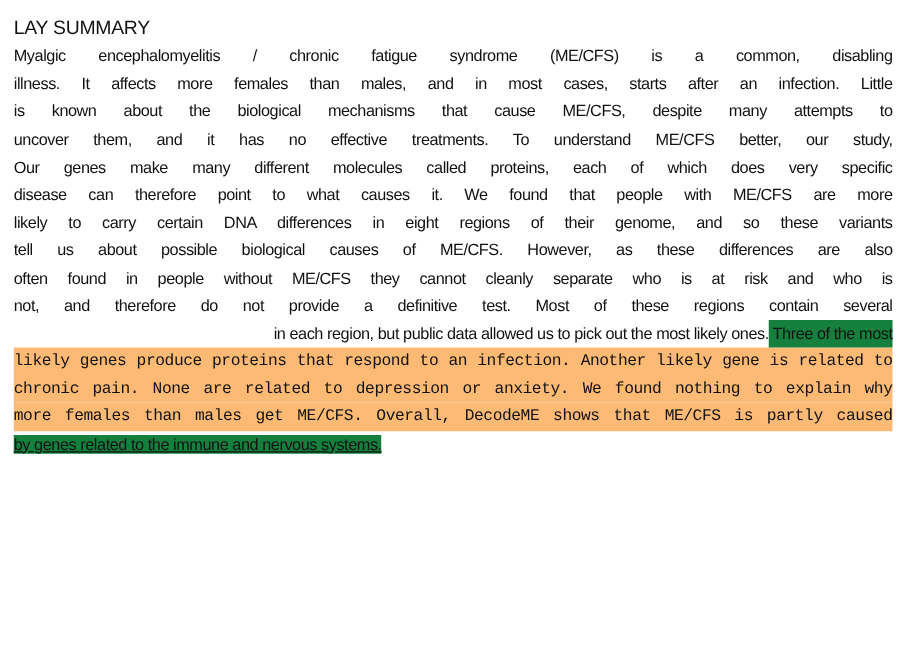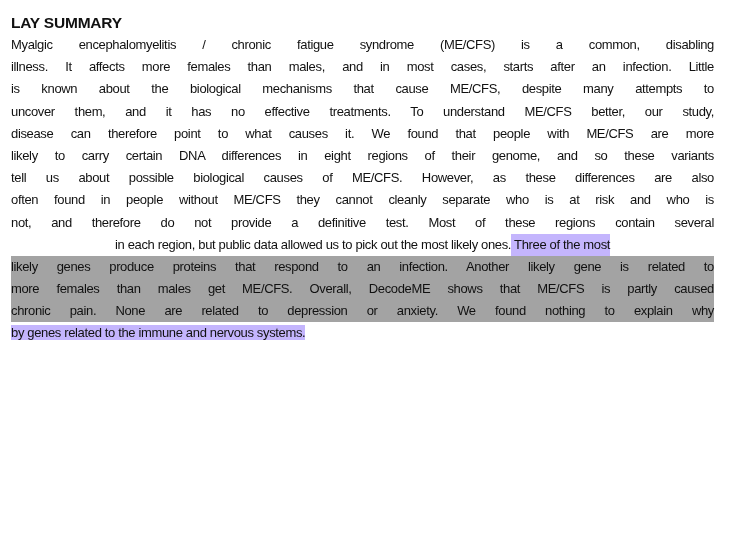--- a/index.html
+++ b/index.html
@@ -1,47 +1,48 @@
 <!DOCTYPE html>
 <html><head>
 <meta charset="utf-8">
 <style>
   html, body { margin:0; padding:0; background:#ffffff; }
   body { width:730px; height:536px; overflow:hidden; position:relative;
          font-family:"Liberation Sans", sans-serif; color:#111; }
   .doc { position:absolute; left:11px; top:12px; width:703px; }
-  .title { font-weight:bold; font-size:15.5px; height:22px; line-height:22px;
+  .title { font-weight:normal; font-size:15.5px; height:22px; line-height:22px;
            letter-spacing:-0.2px; }
   .line { font-size:13px; height:22.2px; line-height:22.2px; white-space:nowrap;
           text-align:justify; text-align-last:justify; letter-spacing:-0.35px;
           overflow:visible; }
-  .line.last { text-align-last:left; }
-  .hl { background:#c4b5fd; }
-  .line.full-hl { background:#a3a3a3; }
+  .line.last { text-align-last:left;text-decoration:underline; }
+  .hl { background:#15803d; }
+  .line.full-hl { background:#fdba74;font-family:Liberation Mono, monospace; }
   .line span { }
 </style>
 </head>
 <body>
 
 <div class="doc">
   <div class="title">LAY SUMMARY</div>
 
   <div class="line">Myalgic encephalomyelitis / chronic fatigue syndrome (ME/CFS) is a common, disabling</div>
   <div class="line">illness. It affects more females than males, and in most cases, starts after an infection. Little</div>
   <div class="line">is known about the biological mechanisms that cause ME/CFS, despite many attempts to</div>
   <div class="line">uncover them, and it has no effective treatments. To understand ME/CFS better, our study,</div>
+  <div class="line">Our genes make many different molecules called proteins, each of which does very specific</div>
   <div class="line">disease can therefore point to what causes it. We found that people with ME/CFS are more</div>
   <div class="line">likely to carry certain DNA differences in eight regions of their genome, and so these variants</div>
   <div class="line">tell us about possible biological causes of ME/CFS. However, as these differences are also</div>
   <div class="line">often found in people without ME/CFS they cannot cleanly separate who is at risk and who is</div>
   <div class="line">not, and therefore do not provide a definitive test. Most of these regions contain several</div>
 
-  <div class="line" style="display:flex;justify-content:center;text-align-last:left;">
+  <div class="line" style="display:flex;justify-content:flex-end;text-align-last:left;">
     <span>in each region, but public data allowed us to pick out the most likely ones.</span>
     <span class="hl" style="padding-left:3px;">Three of the most</span>
   </div>
   <div class="line full-hl">likely genes produce proteins that respond to an infection. Another likely gene is related to</div>
+  <div class="line full-hl">chronic pain. None are related to depression or anxiety. We found nothing to explain why</div>
   <div class="line full-hl">more females than males get ME/CFS. Overall, DecodeME shows that ME/CFS is partly caused</div>
-  <div class="line full-hl">chronic pain. None are related to depression or anxiety. We found nothing to explain why</div>
   <div class="line last">
     <span class="hl">by genes related to the immune and nervous systems.</span>
   </div>
 </div>
 
 </body></html>

